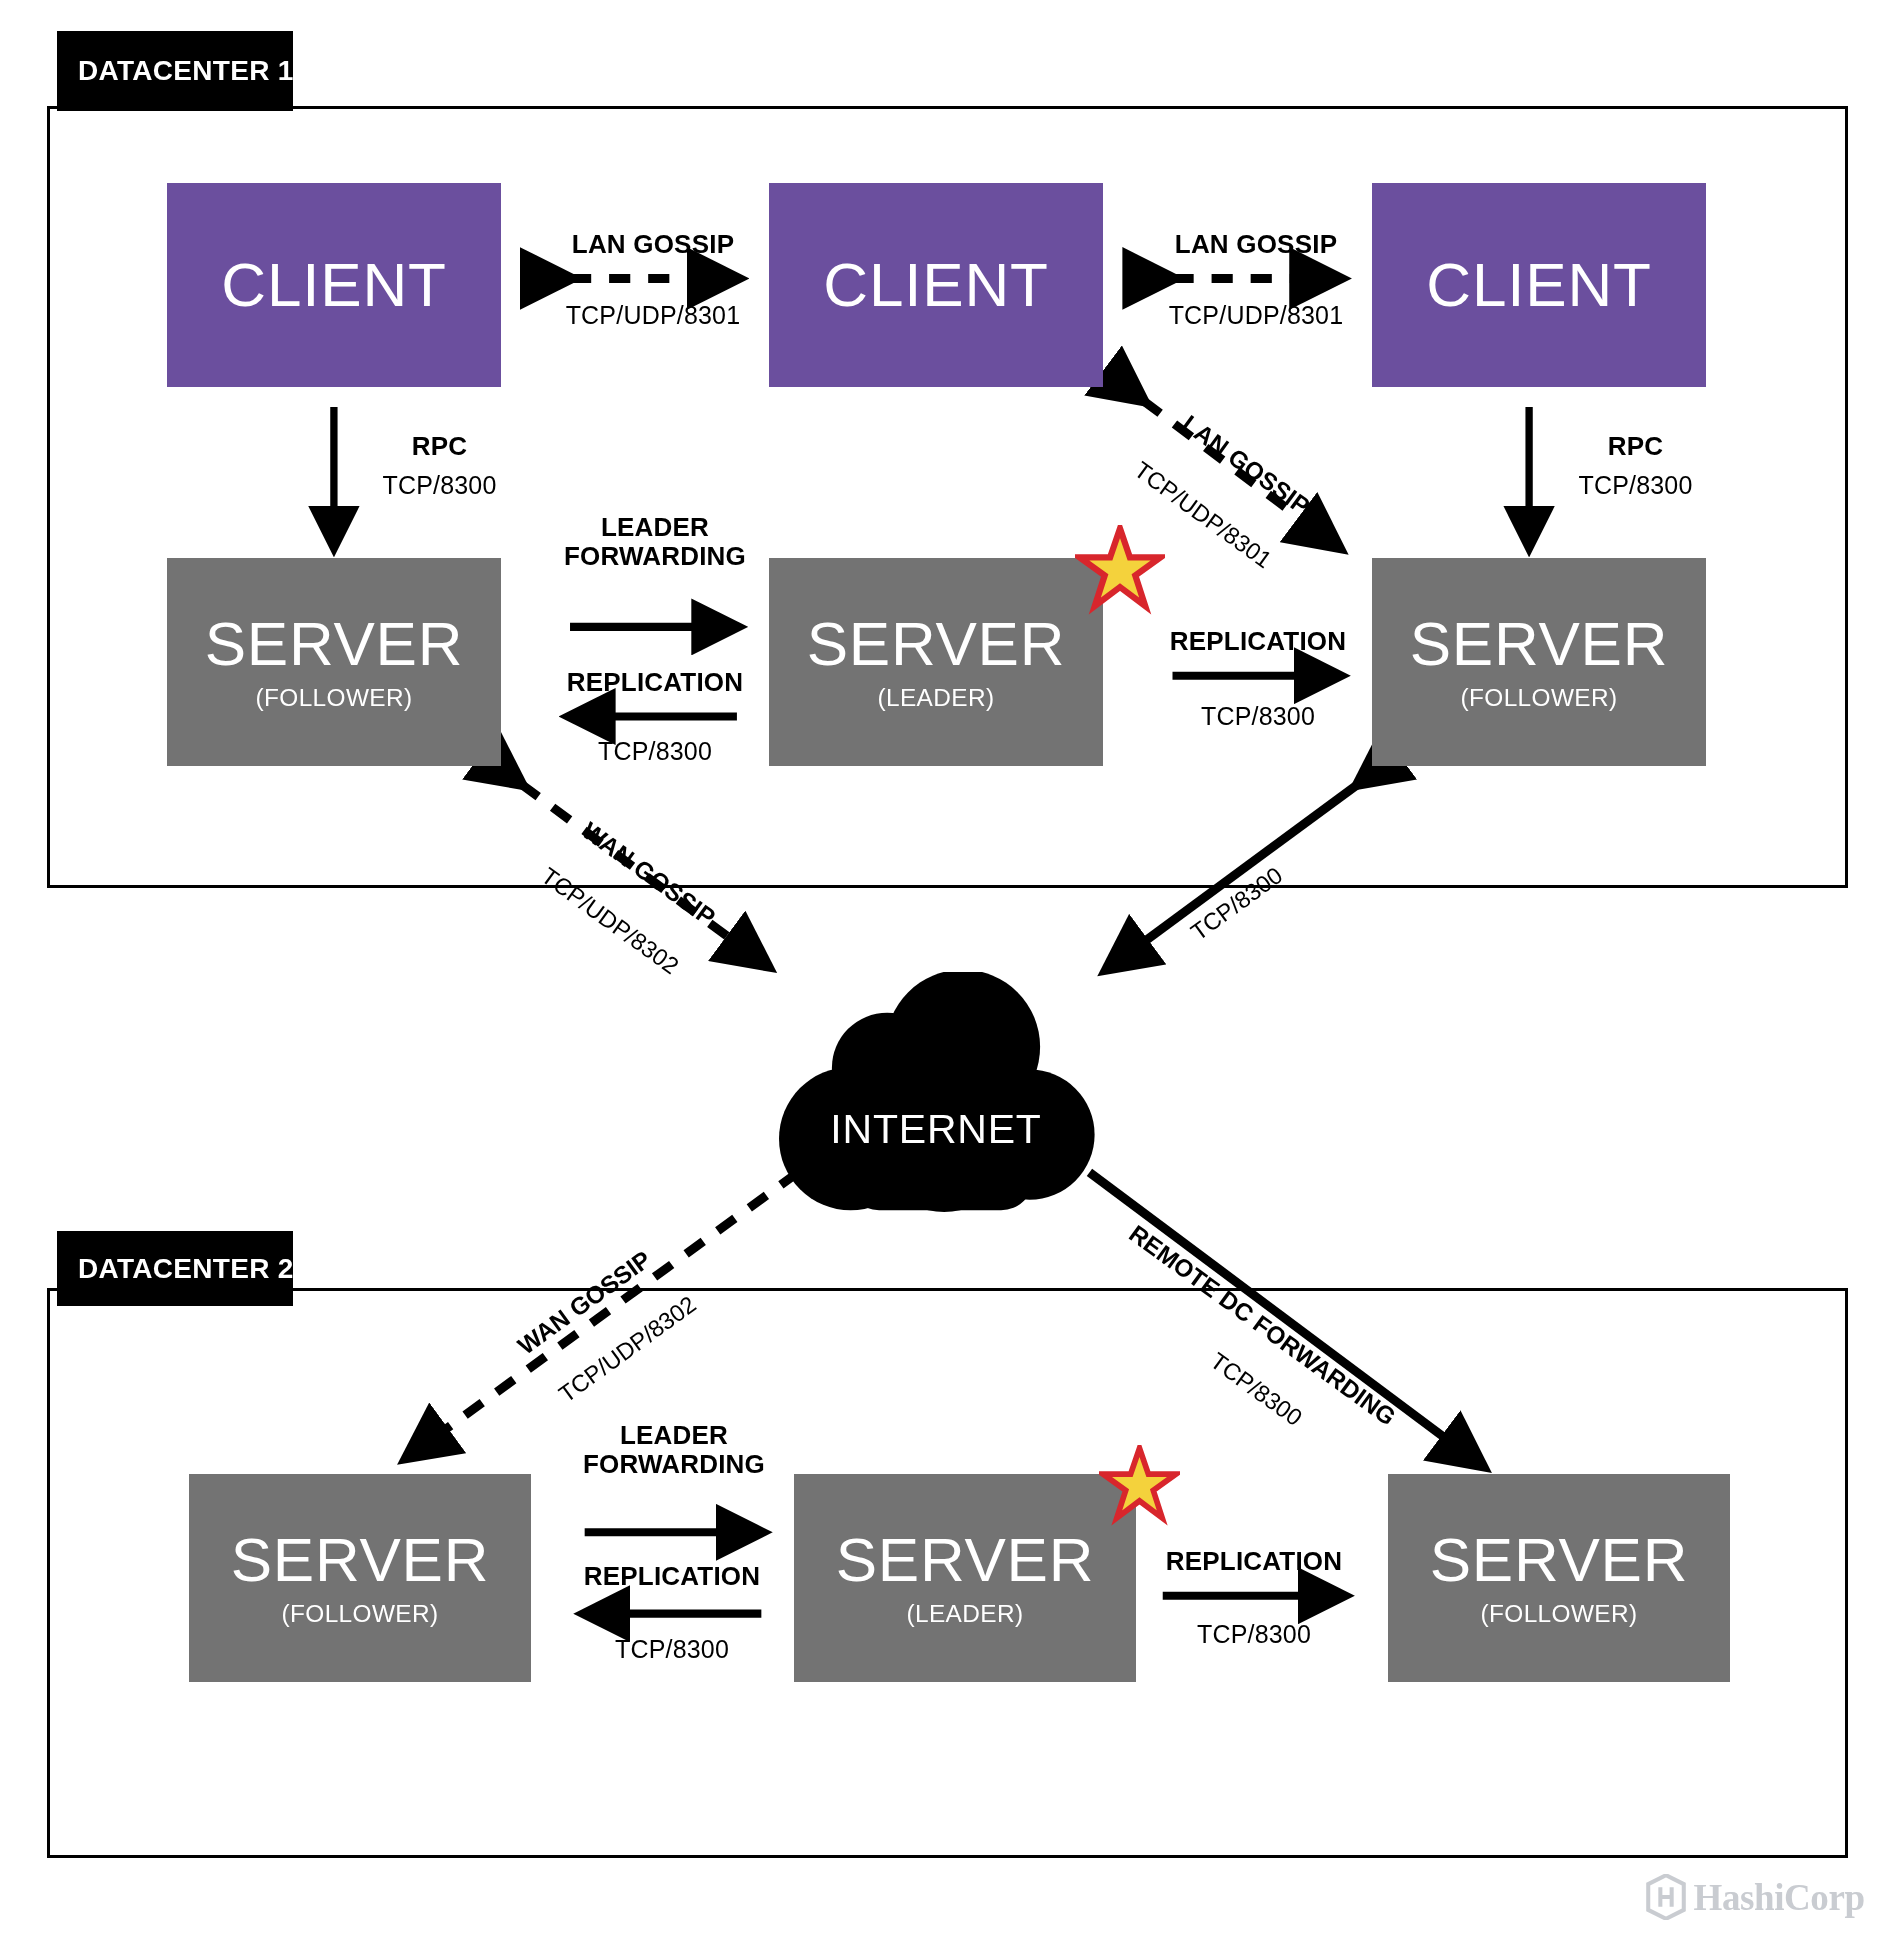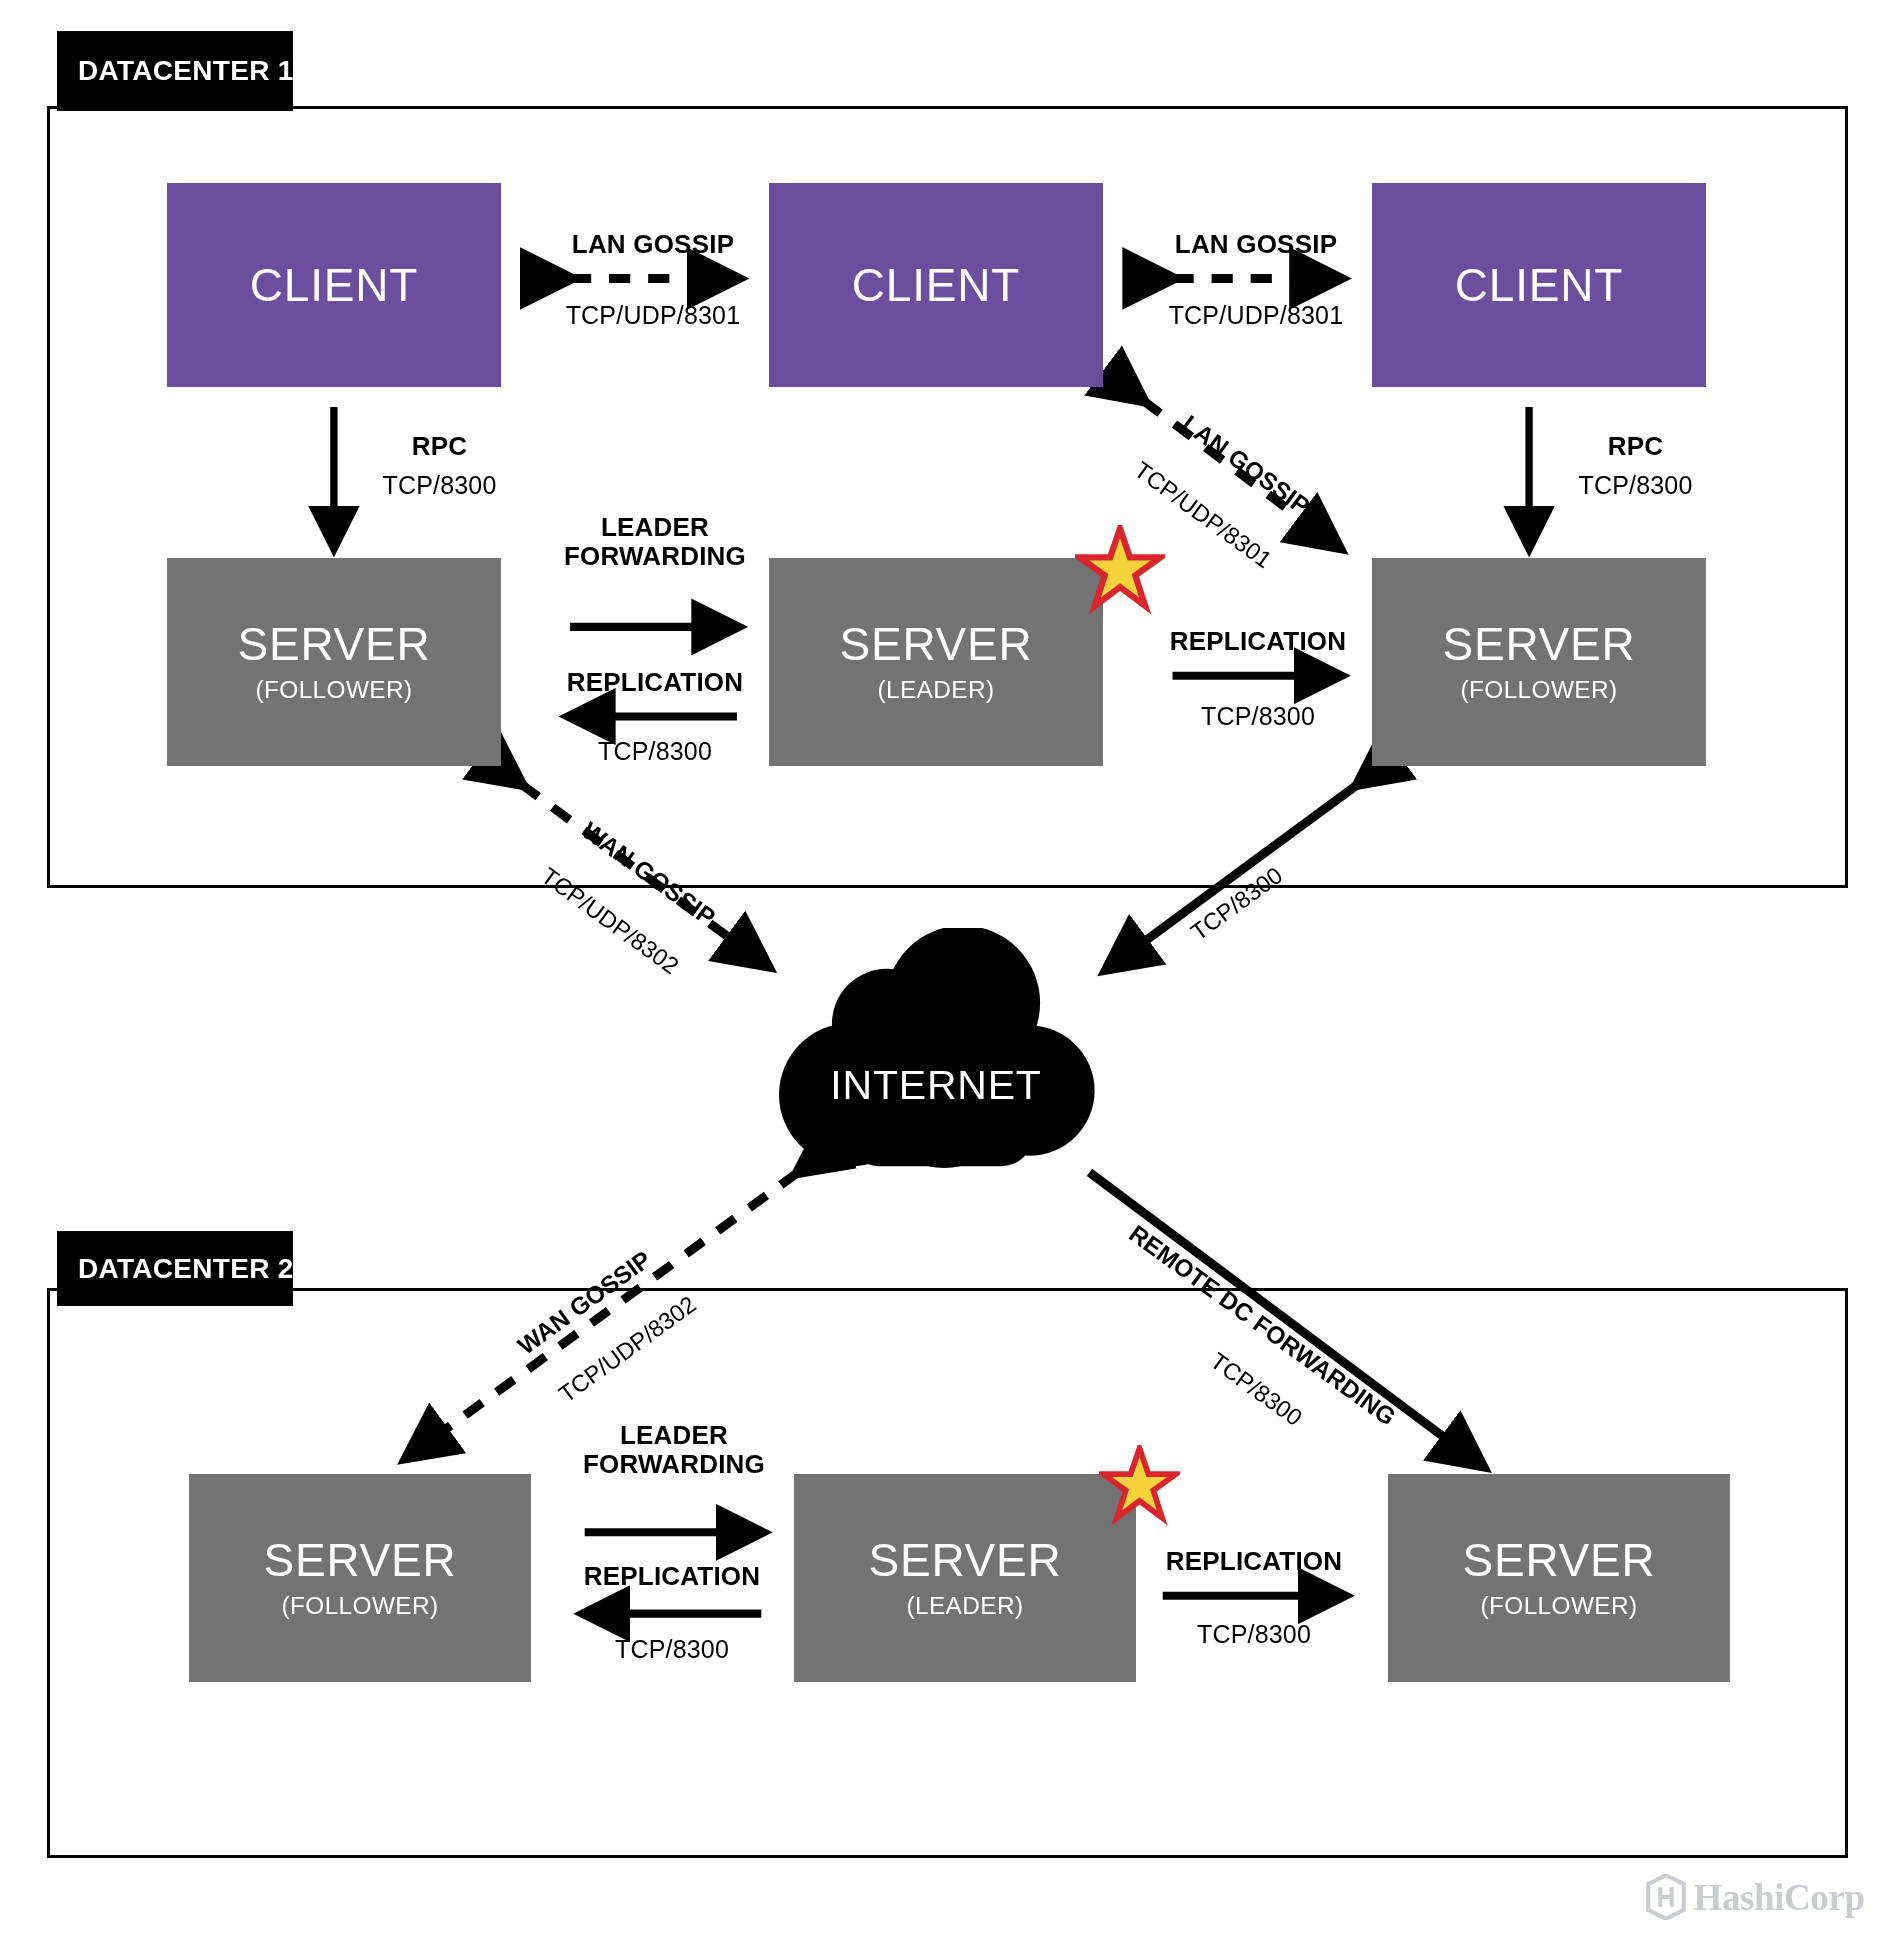--- a/index.html
+++ b/index.html
@@ -43,21 +43,21 @@
     box-sizing: border-box;
     display: flex;
     flex-direction: column;
     align-items: center;
     justify-content: center;
     color: #ffffff;
   }
   .node.client { background: #6B4F9E; }
   .node.server { background: #737373; }
   .node .title {
-    font-size: 46px;
+    font-size: 62px;
     font-weight: 400;
     letter-spacing: 0.8px;
     line-height: 1;
   }
   .node .sub {
     font-size: 24.4px;
     font-weight: 400;
     letter-spacing: 0.4px;
     margin-top: 11.4px;
     line-height: 1;
@@ -231,21 +231,21 @@
     <span>WAN GOSSIP</span>
   </div>
   <div class="rot" style="left:544px; top:860px; transform:rotate(36deg); font-weight:400; font-size:23.6px;">
     <span>TCP/UDP/8302</span>
   </div>
 
   <div class="rot" style="left:1194px; top:922px; transform:rotate(-36deg); font-weight:400; font-size:23.6px;">
     <span>TCP/8300</span>
   </div>
 
-  <div class="cloud-wrap" style="left:761px; top:928px; width:350px; height:244px;">
+  <div class="cloud-wrap" style="left:761px; top:972px; width:350px; height:244px;">
     <svg width="350" height="244" viewBox="0 0 430 300">
       <g fill="#000000">
         <circle cx="155" cy="118" r="68"></circle>
         <circle cx="248" cy="92" r="95"></circle>
         <circle cx="110" cy="205" r="88"></circle>
         <circle cx="330" cy="200" r="80"></circle>
         <circle cx="225" cy="195" r="100"></circle>
         <rect x="105" y="175" width="230" height="118" rx="40"></rect>
       </g>
     </svg>

